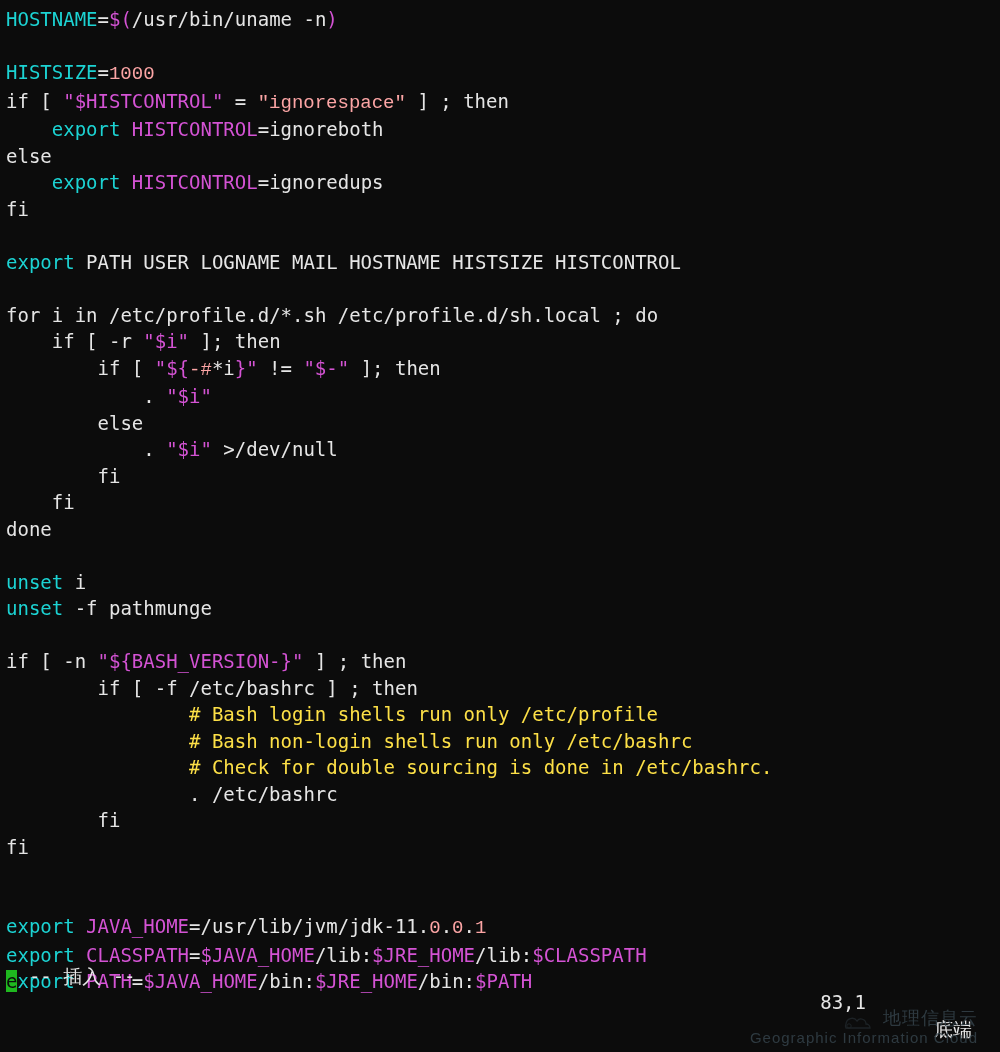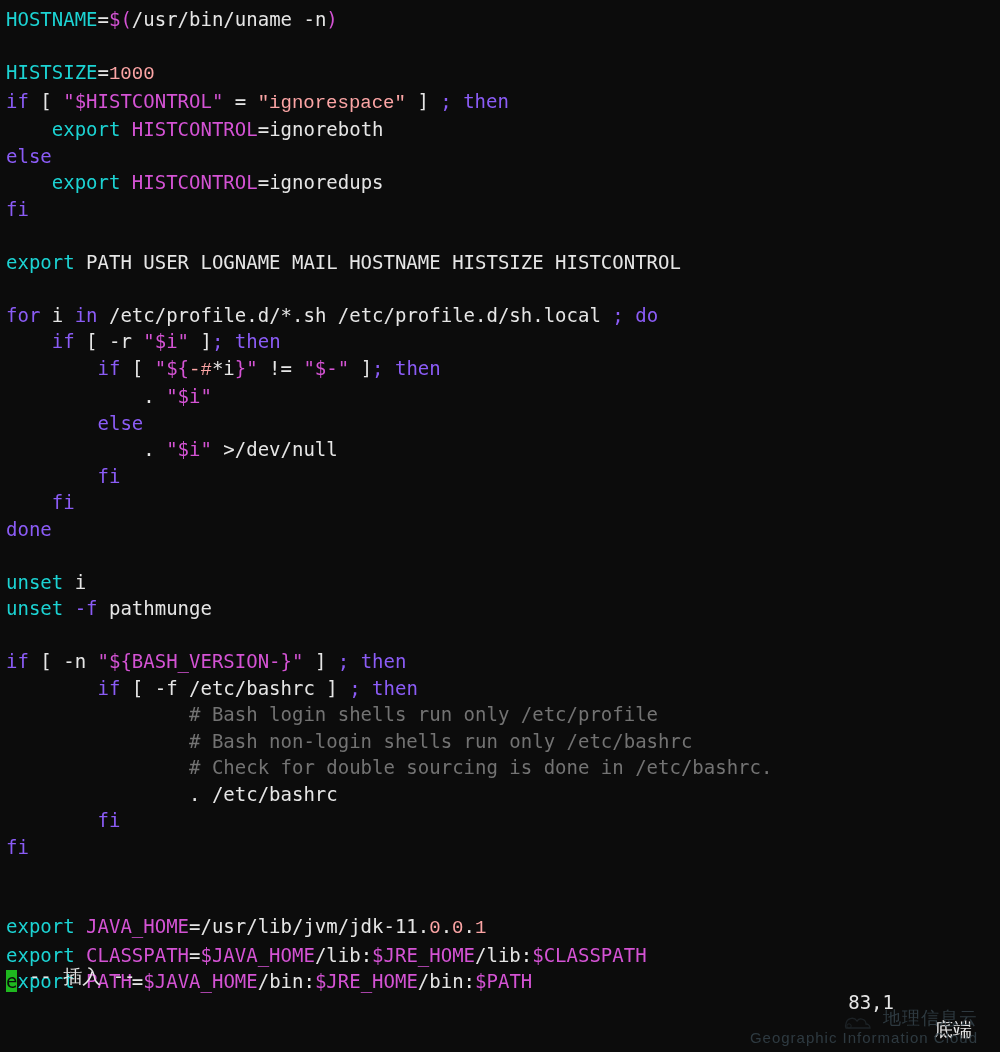--- a/index.html
+++ b/index.html
@@ -16,29 +16,29 @@
   .editor{
     position:absolute;left:6px;top:6px;right:12px;
     white-space:pre;
   }
   .status{
     position:absolute;left:6px;bottom:10px;right:6px;
     white-space:pre;
     font-weight:normal;
     color:#e6e6e6;
   }
-  .status .pos{position:absolute;right:100px;margin-left:20px;}
+  .status .pos{position:absolute;right:128px;margin-left:20px;}
   .status .end{position:absolute;right:22px;}
   
   .m{color:#d453d4;}         
   .c{color:#1cd3d3;}         
-  .y{color:#8b5cf6;}         
+  .y{color:#e5e5e5;}         
   .r{color:#fca5a5;font-family:Liberation Mono, monospace;}         
   .w{color:#e6e6e6;}         
-  .b{color:#737373;}         
+  .b{color:#fde047;}         
   .cursor{
     background:#1fb81f;color:#0c0c0c;
   }
   .watermark{
     position:absolute;right:22px;bottom:6px;text-align:right;
     color:#34424a;font-size:15px;line-height:16px;
     letter-spacing:1px;
     font-family:sans-serif;
     opacity:.85;
   }

